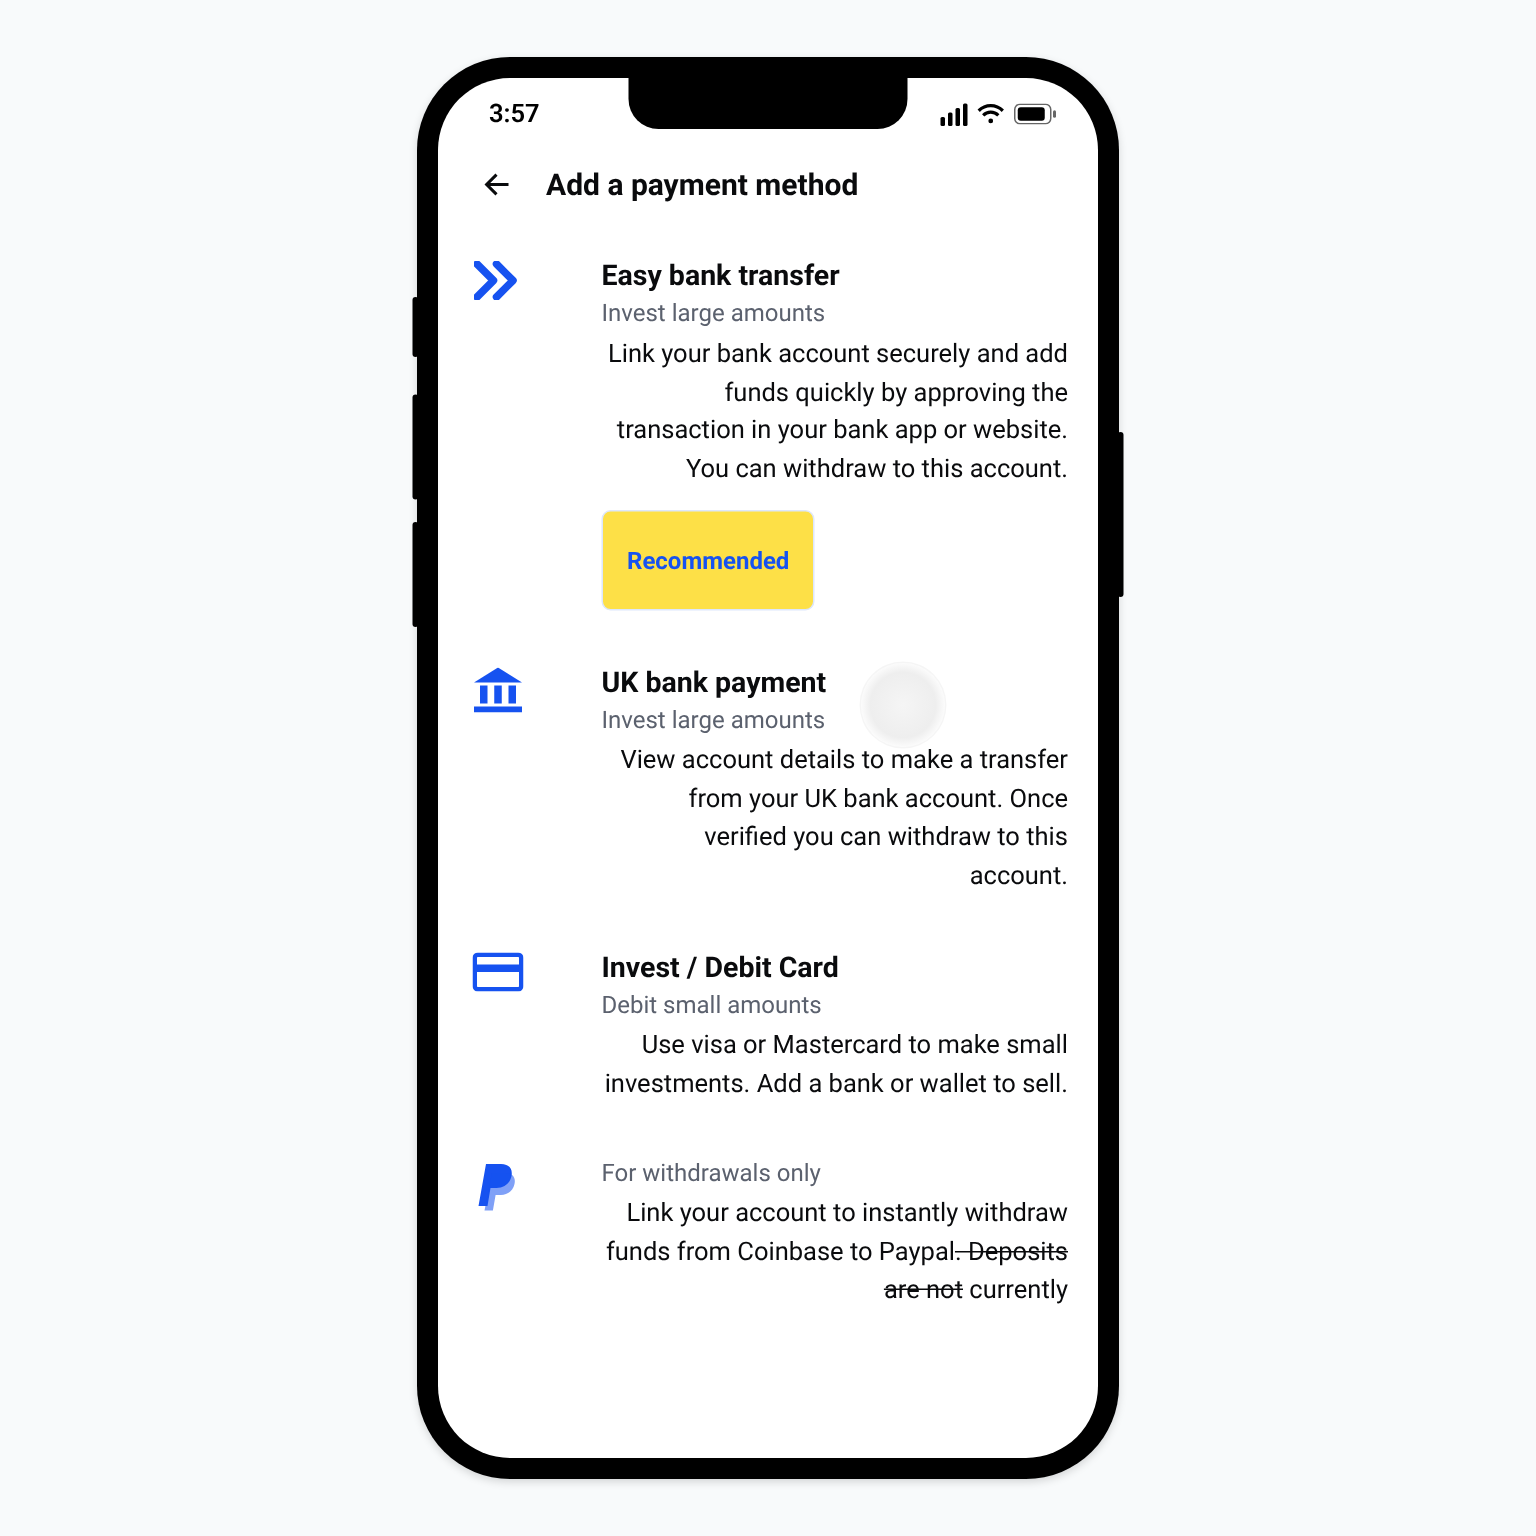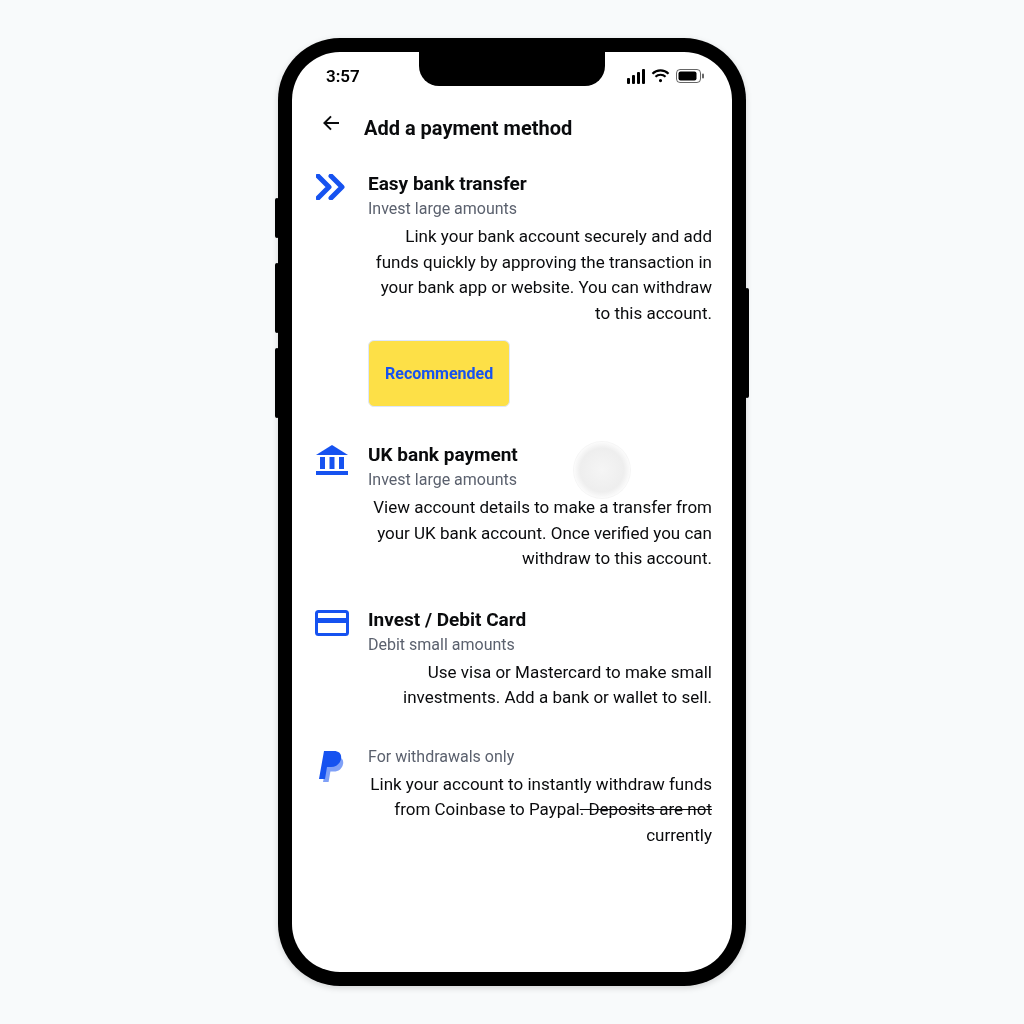--- a/index.html
+++ b/index.html
@@ -53,38 +53,38 @@
   .signal{display:flex;align-items:flex-end;gap:2px;}
   .signal i{display:block;width:3px;background:#000;border-radius:1px;}
   .signal i:nth-child(1){height:6px;}
   .signal i:nth-child(2){height:9px;}
   .signal i:nth-child(3){height:12px;}
   .signal i:nth-child(4){height:15px;}
   .wifi-icon,.battery-icon{display:block;}
 
   
   .header{
-    display:flex;align-items:flex-end;gap:16px;
+    display:flex;align-items:center;gap:16px;
     padding:6px 22px 14px 22px;
     flex:0 0 auto;
   }
   .back-btn{
     width:34px;height:34px;display:flex;align-items:center;justify-content:center;
     border:none;background:none;cursor:pointer;padding:0;
   }
   .page-title{font-size:20px;font-weight:700;color:#0a0b0d;}
 
   
   .list{flex:1 1 auto;overflow:hidden;padding:0 20px 0 22px;}
   .item{
     display:flex;gap:18px;padding:18px 0;
     cursor:pointer;
   }
   .item .ico{flex:0 0 36px;display:flex;justify-content:center;padding-top:2px;}
-  .item .body{flex:1 1 auto;min-width:0;}
+  .item .body{flex:1 1 auto;min-width:0;margin-left:33px;}
   .item h3{margin:0 0 4px 0;font-size:19px;font-weight:700;color:#0a0b0d;}
   .item .sub{font-size:16px;color:#5b616e;margin-bottom:6px;}
   .item .desc{font-size:17px;line-height:1.5;color:#0a0b0d;text-align:right;}
   .badge{
     display:inline-block;margin-top:14px;
     background:#fde047;color:#1652f0;
     font-weight:700;font-size:16px;
     padding:23px 16px;border-radius:6px;
     border:1px solid #dde7fc;
   }

